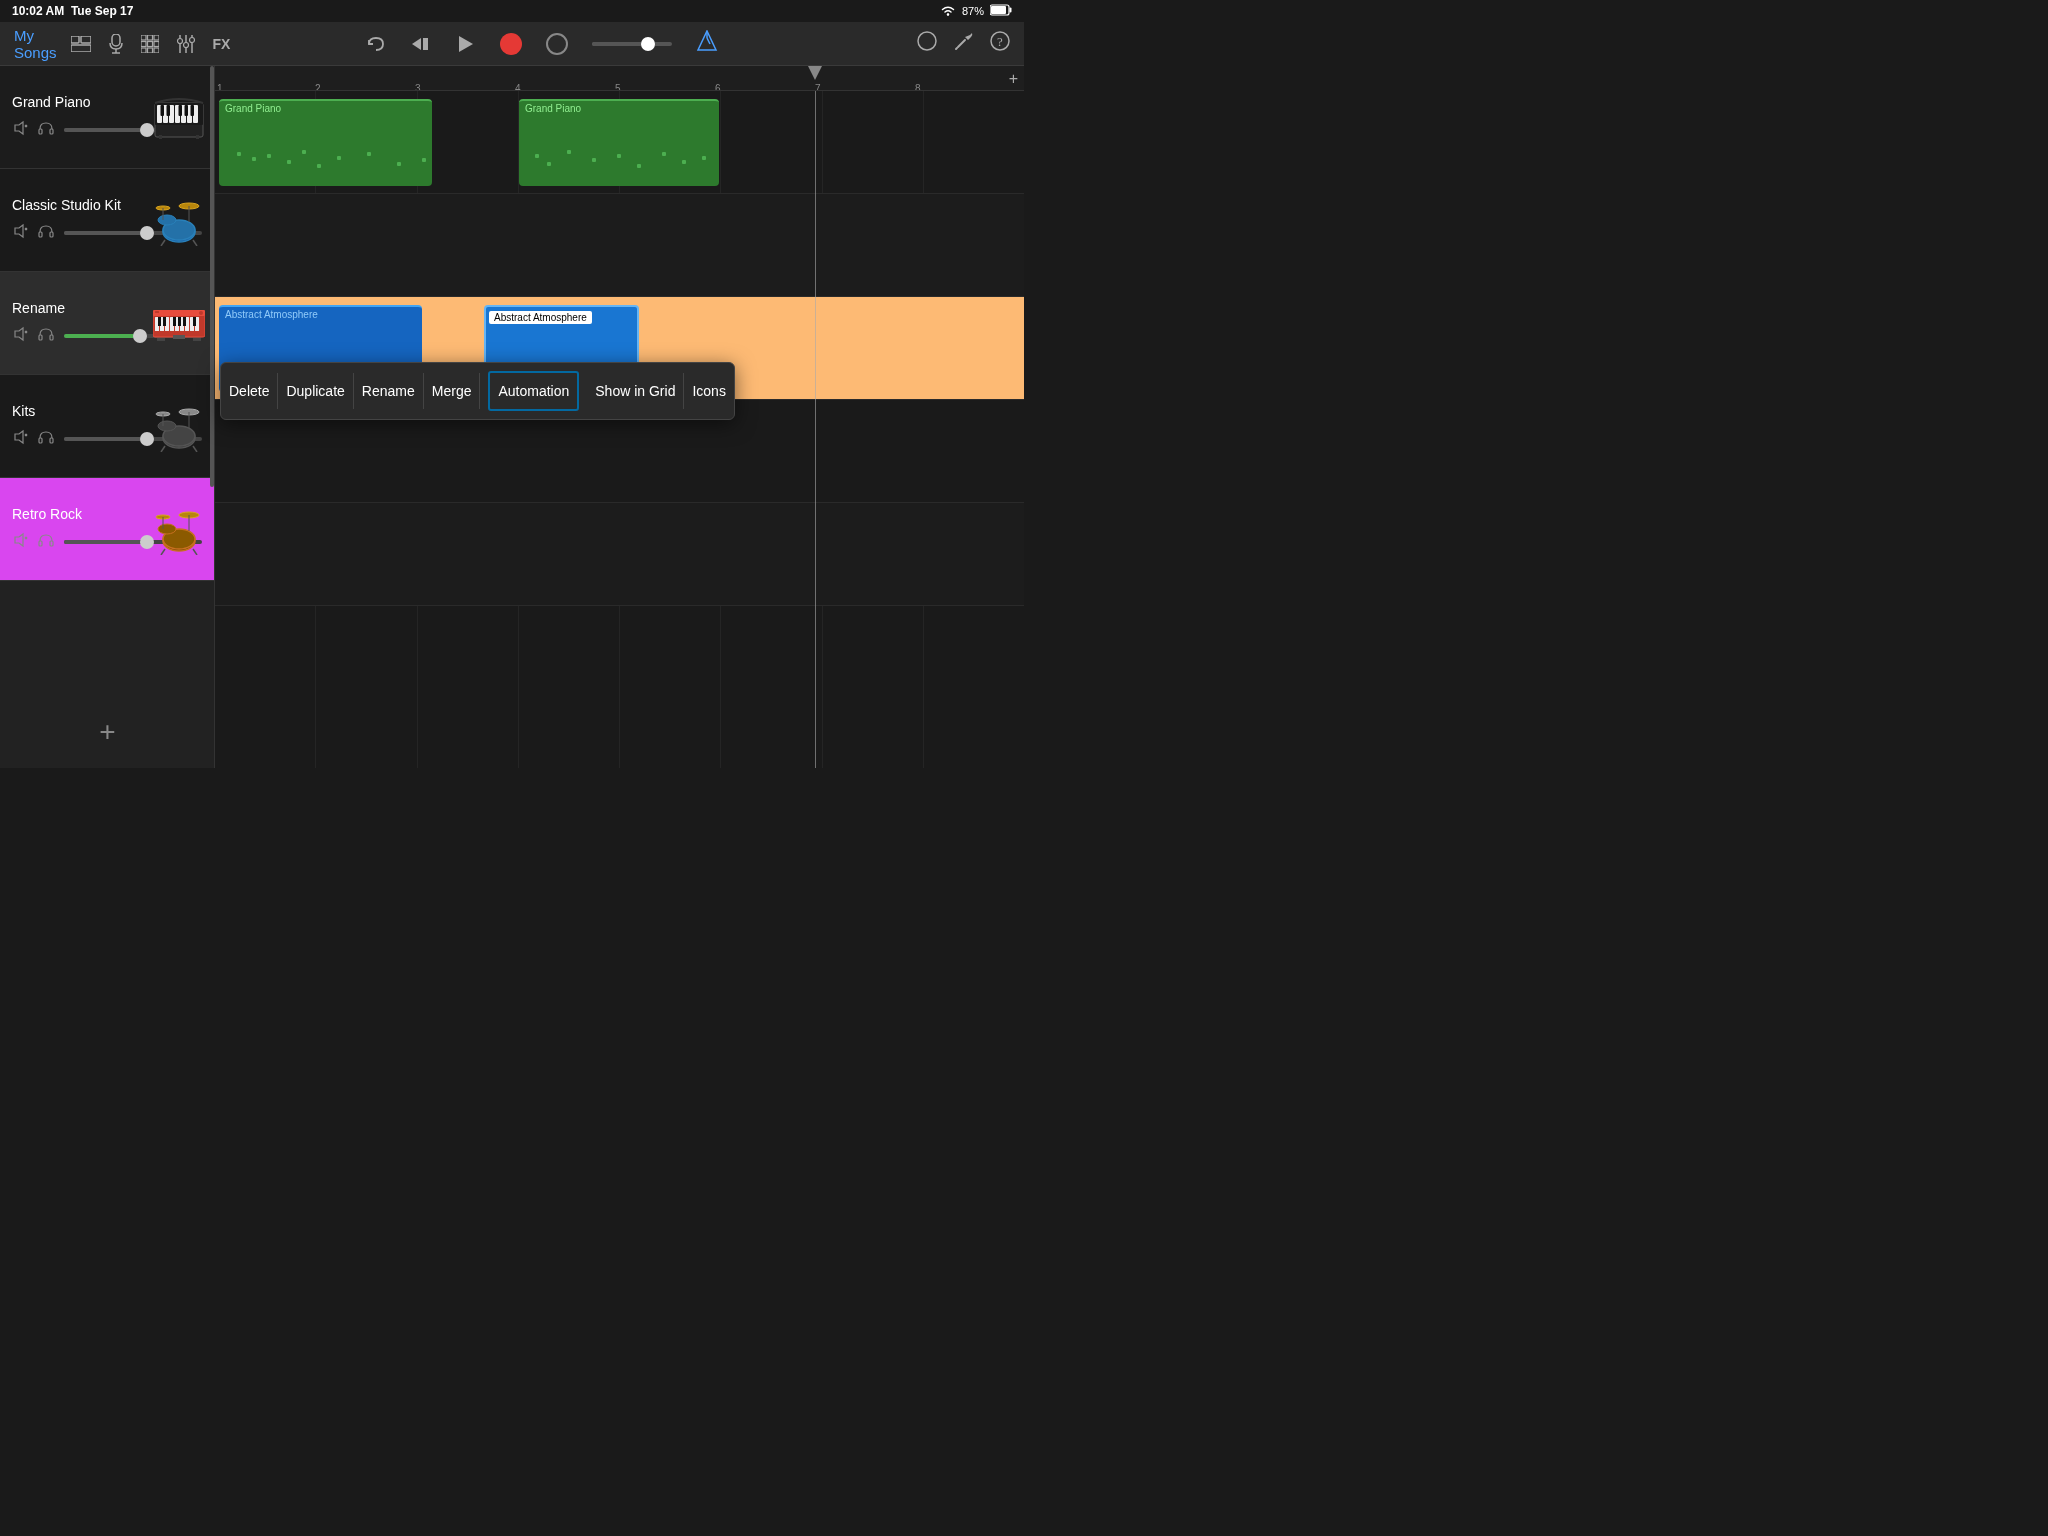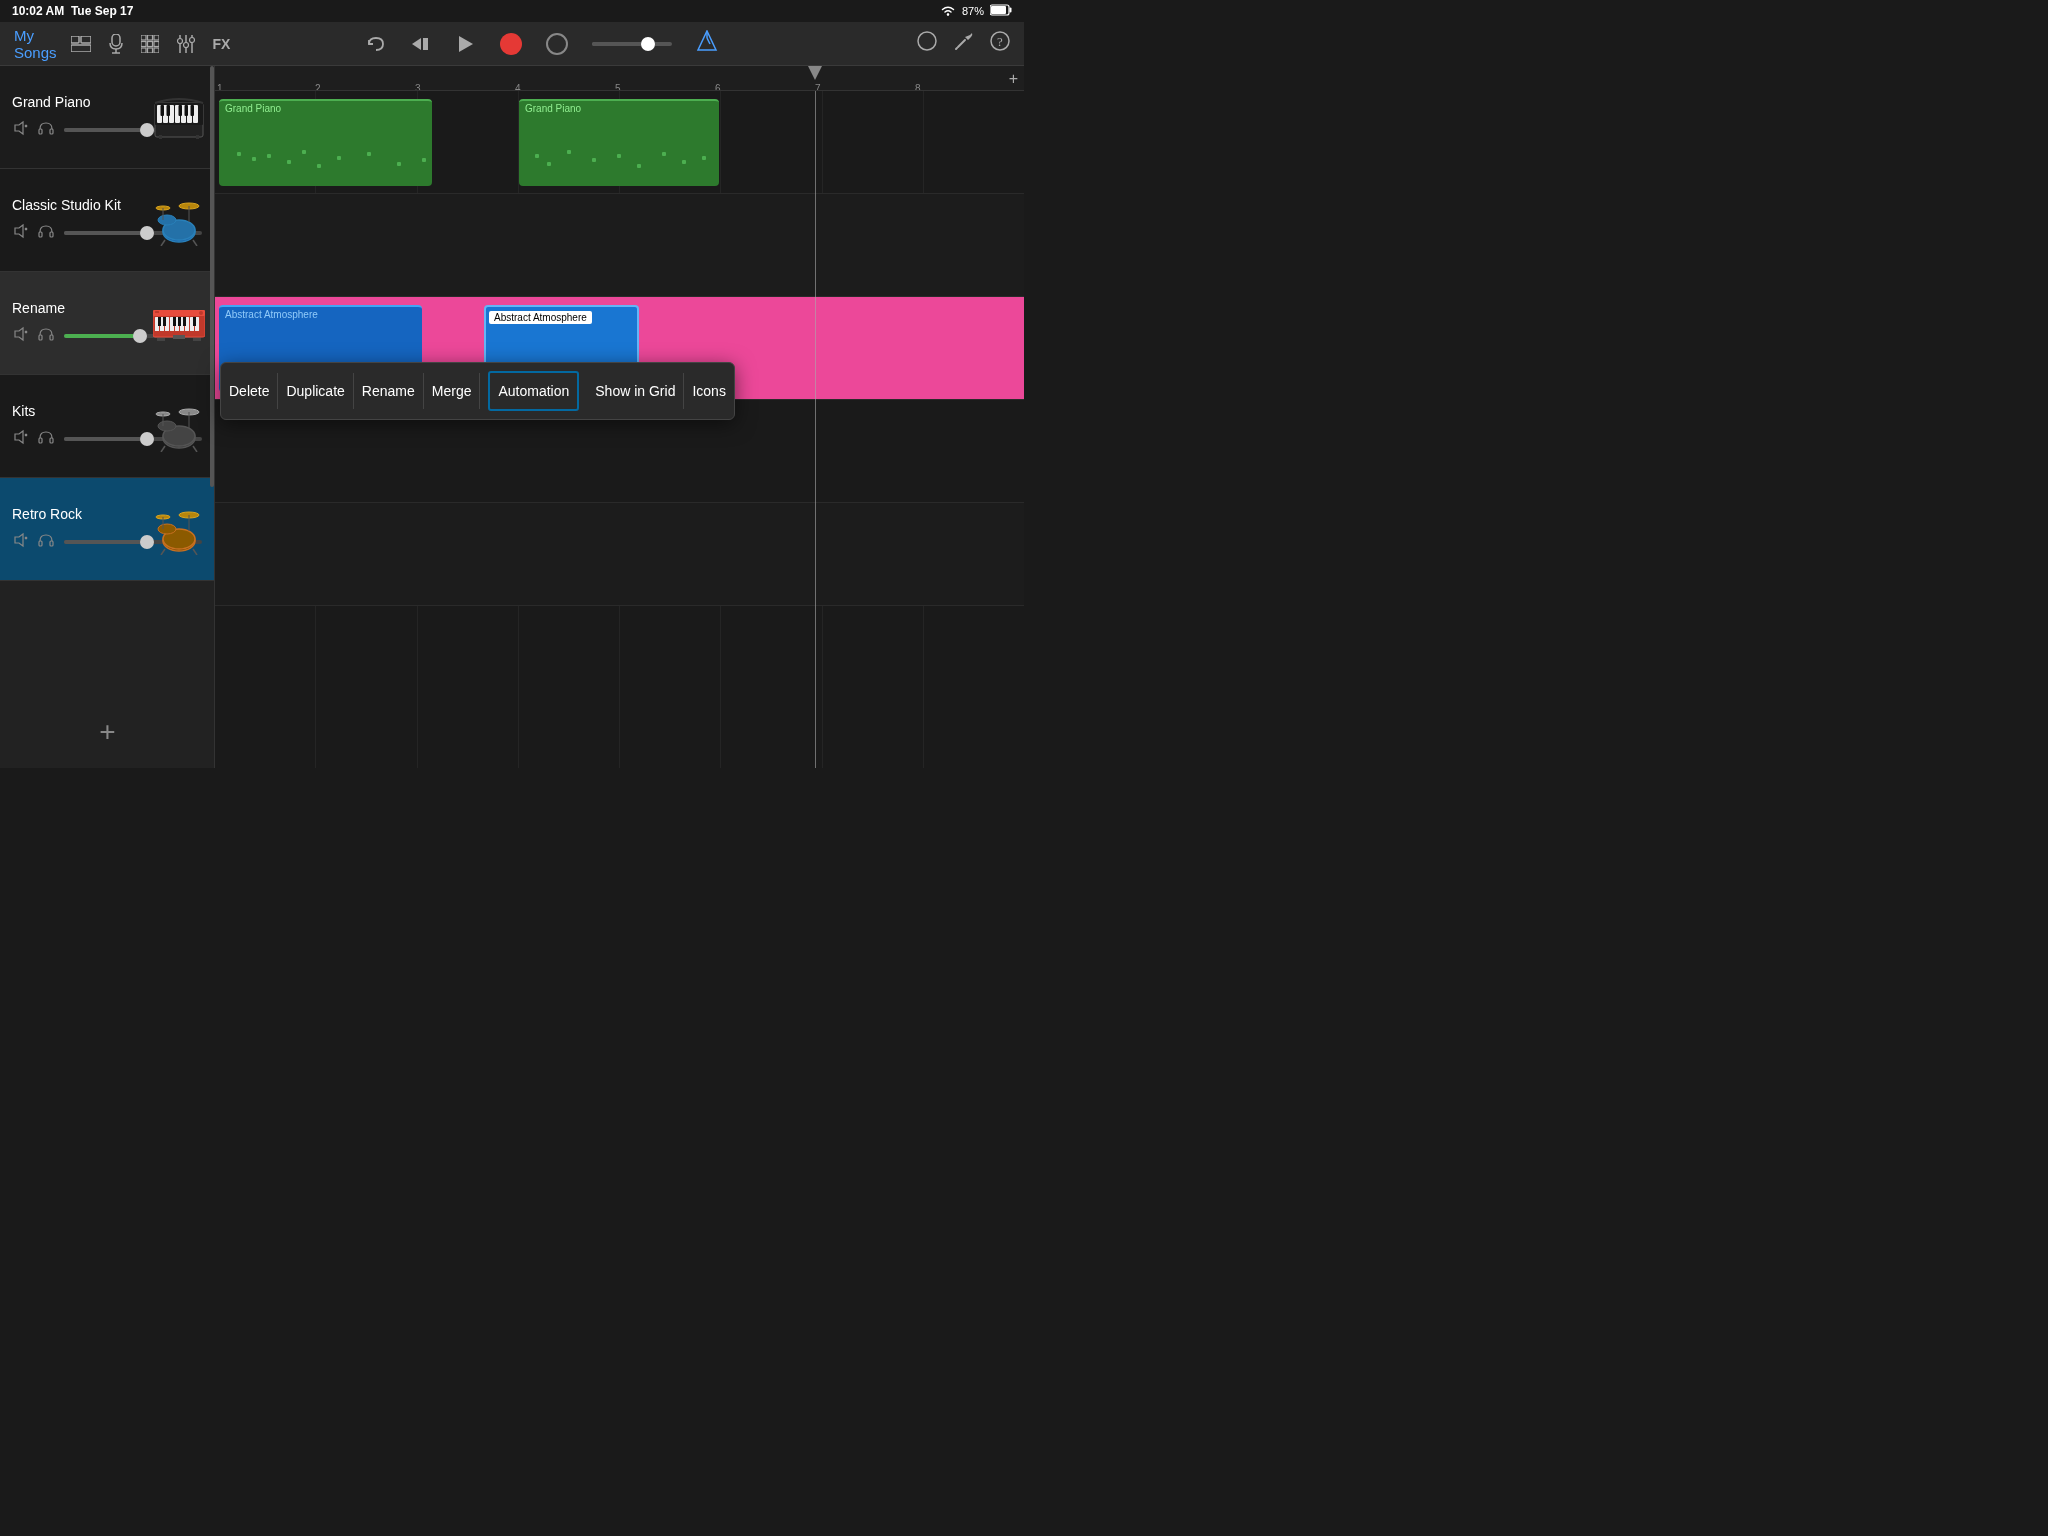--- a/index.html
+++ b/index.html
@@ -320,21 +320,21 @@
 
     
     .piano-svg { width: 52px; height: 44px; }
     .drums-svg { width: 52px; height: 52px; }
     .keyboard-svg { width: 52px; height: 36px; }
 
     
     .track-lane-1 { background: #1c1c1c; }
     .track-lane-2 { background: #1a1a1a; }
     .track-lane-4 { background: #1a1a1a; }
-    .track-lane-5 { background: #0c4a6e; }
+    .track-lane-5 { background: #d946ef; }
   </style>
 </head>
 <body>
 
 <div class="status-bar">
   <div class="status-bar-left">
     <span>10:02 AM</span>&nbsp;&nbsp;<span>Tue Sep 17</span>
   </div>
   <div class="status-bar-right">
     <span>
@@ -767,21 +767,21 @@
           <div style="width:4px; height:4px; background:#4caf50; border-radius:1px; position:absolute; left:135px; bottom:20px;"></div>
           <div style="width:4px; height:4px; background:#4caf50; border-radius:1px; position:absolute; left:155px; bottom:12px;"></div>
           <div style="width:4px; height:4px; background:#4caf50; border-radius:1px; position:absolute; left:175px; bottom:16px;"></div>
         </div>
       </div>
     </div>
 
     <div style="height:103px; border-bottom:1px solid #2a2a2a; position:relative; background:#1c1c1c;">
     </div>
 
-    <div style="height:103px; border-bottom:1px solid #2a2a2a; position:relative; background:#ec4899;">
+    <div style="height:103px; border-bottom:1px solid #2a2a2a; position:relative; background:#fdba74;">
 
       <div style="position:absolute; top:8px; left:4px; width:203px; height:87px; background:#1565c0; border-top:2px solid #42a5f5; border-radius:4px; cursor:pointer;">
         <div style="color:#90caf9; font-size:10px; padding:2px 6px; font-weight:500;">Abstract Atmosphere</div>
       </div>
 
       <div style="position:absolute; top:8px; left:269px; width:155px; height:87px; background:#1976d2; border:2px solid #64b5f6; border-radius:4px; cursor:pointer;">
         <div style="background:#fff; color:#000; font-size:10px; padding:1px 5px; font-weight:500; border-radius:2px; margin:3px 3px 0 3px; display:inline-block;">Abstract Atmosphere</div>
         
         <div style="position:absolute; bottom:4px; left:3px; right:3px; height:4px; background:#4fc3f7; border-radius:2px;"></div>
       </div>

